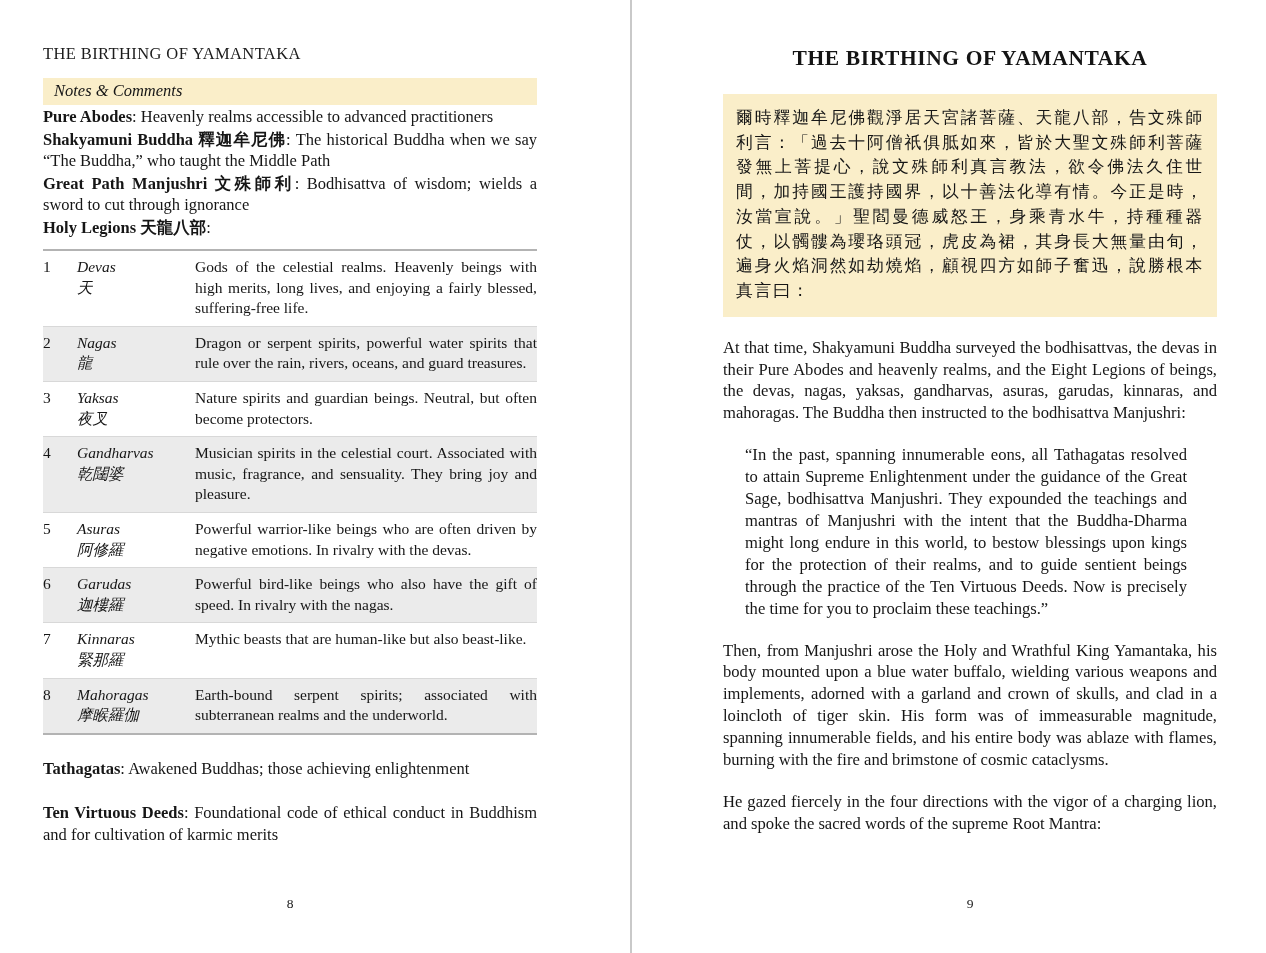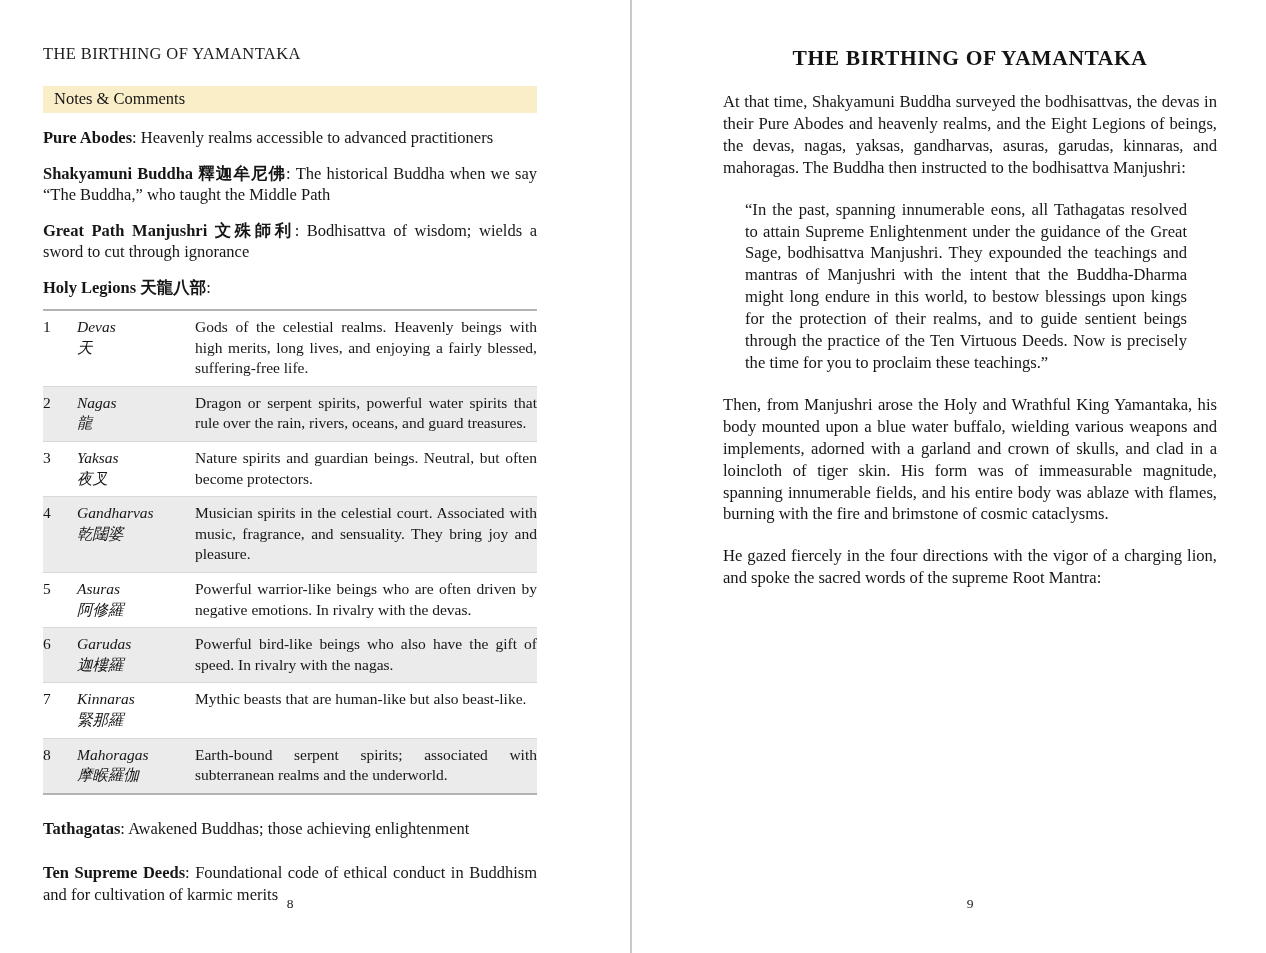--- a/index.html
+++ b/index.html
@@ -20,26 +20,27 @@
     position: relative; height: 953px;
   }
   .page-left  { width: 631px; padding: 44px 94px 0 43px; }
   .page-right { width: 635px; padding: 46px 49px 0 92px; }
 
   
   .running-header {
     font-size: 16.5px; letter-spacing: 0.4px; color: #1c1c1c;
   }
   .notes-banner {
-    margin-top: 22px;
+    margin-top: 14px;
     background: #faeec9;
     padding: 3px 11px 4px 11px;
     font-size: 16.5px;
+    font-style: italic;
   }
-  .note { margin-top: 14px; font-size: 16.5px; line-height: 21.5px; text-align: justify; }
+  .note { margin-top: 1px; font-size: 16.5px; line-height: 21.5px; text-align: justify; }
   .note b { font-weight: bold; }
   .cjk { font-family: "Liberation Serif", "DejaVu Serif", serif; }
 
   table.legions {
     margin-top: 11px;
     width: 100%;
     border-collapse: collapse;
     border-top: 2px solid #b3b3b3;
     border-bottom: 2px solid #b3b3b3;
     font-size: 15.5px; line-height: 20.6px;
@@ -138,30 +139,33 @@
         <tr>
           <td class="col-num">8</td>
           <td class="col-name"><span>Mahoragas</span><br><span class="cjk">摩睺羅伽</span></td>
           <td class="col-desc">Earth-bound serpent spirits; associated with subterranean realms and the underworld.</td>
         </tr>
       </tbody>
     </table>
 
     <p class="footnote"><b>Tathagatas</b><span>: Awakened Buddhas; those achieving enlightenment</span></p>
 
-    <p class="footnote"><b>Ten Supreme Deeds</b><span>: Foundational code of ethical conduct in Buddhism and for cultivation of karmic merits</span></p>
+    <p class="footnote"><b>Ten Virtuous Deeds</b><span>: Foundational code of ethical conduct in Buddhism and for cultivation of karmic merits</span></p>
 
     <div class="page-number">8</div>
   </div>
 
   <div class="page-divider"></div>
 
   <div class="page page-right">
     <div class="chapter-title">THE BIRTHING OF YAMANTAKA</div>
 
+    <div class="chinese-box">
+      <div class="passage cjk">爾時釋迦牟尼佛觀淨居天宮諸菩薩、天龍八部，告文殊師利言：「過去十阿僧祇俱胝如來，皆於大聖文殊師利菩薩發無上菩提心，說文殊師利真言教法，欲令佛法久住世間，加持國王護持國界，以十善法化導有情。今正是時，汝當宣說。」聖閻曼德威怒王，身乘青水牛，持種種器仗，以髑髏為瓔珞頭冠，虎皮為裙，其身長大無量由旬，遍身火焰洞然如劫燒焰，顧視四方如師子奮迅，說勝根本真言曰：</div>
+    </div>
 
     <p class="body-para">At that time, Shakyamuni Buddha surveyed the bodhisattvas, the devas in their Pure Abodes and heavenly realms, and the Eight Legions of beings, the devas, nagas, yaksas, gandharvas, asuras, garudas, kinnaras, and mahoragas. The Buddha then instructed to the bodhisattva Manjushri:</p>
 
     <p class="quote-para">“In the past, spanning innumerable eons, all Tathagatas resolved to attain Supreme Enlightenment under the guidance of the Great Sage, bodhisattva Manjushri. They expounded the teachings and mantras of Manjushri with the intent that the Buddha-Dharma might long endure in this world, to bestow blessings upon kings for the protection of their realms, and to guide sentient beings through the practice of the Ten Virtuous Deeds. Now is precisely the time for you to proclaim these teachings.”</p>
 
     <p class="body-para">Then, from Manjushri arose the Holy and Wrathful King Yamantaka, his body mounted upon a blue water buffalo, wielding various weapons and implements, adorned with a garland and crown of skulls, and clad in a loincloth of tiger skin. His form was of immeasurable magnitude, spanning innumerable fields, and his entire body was ablaze with flames, burning with the fire and brimstone of cosmic cataclysms.</p>
 
     <p class="body-para">He gazed fiercely in the four directions with the vigor of a charging lion, and spoke the sacred words of the supreme Root Mantra:</p>
 
     <div class="page-number">9</div>

